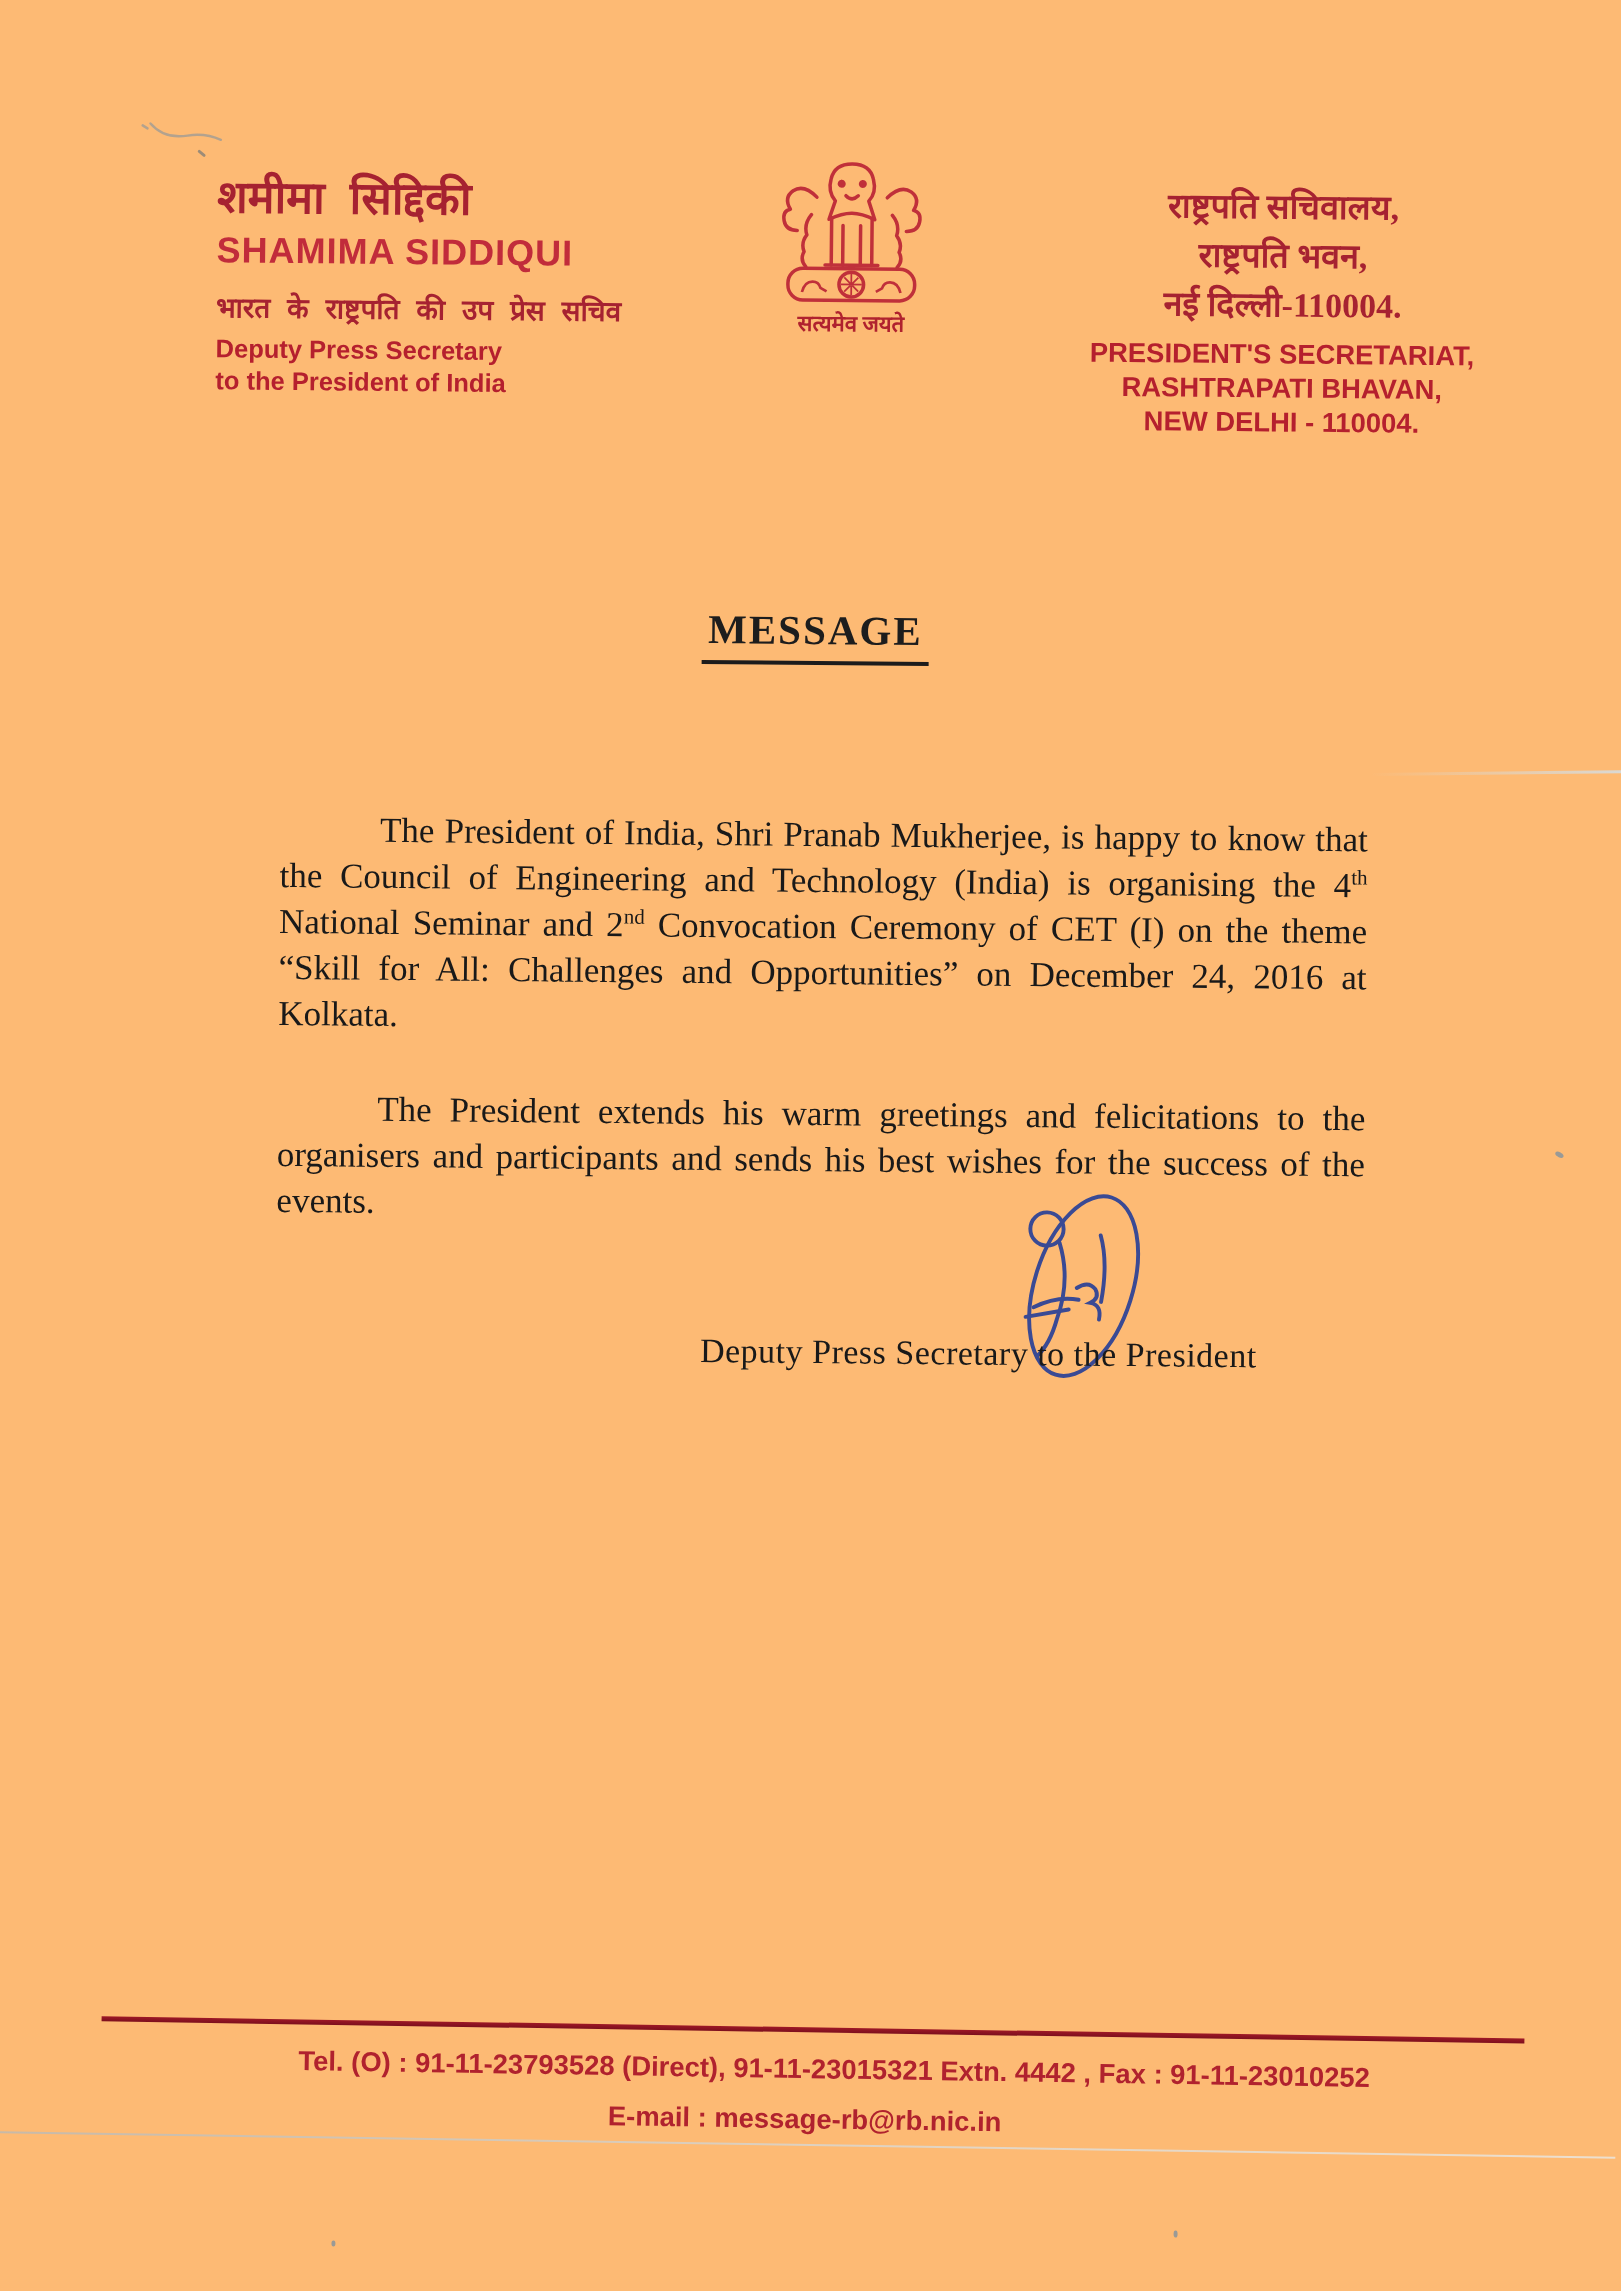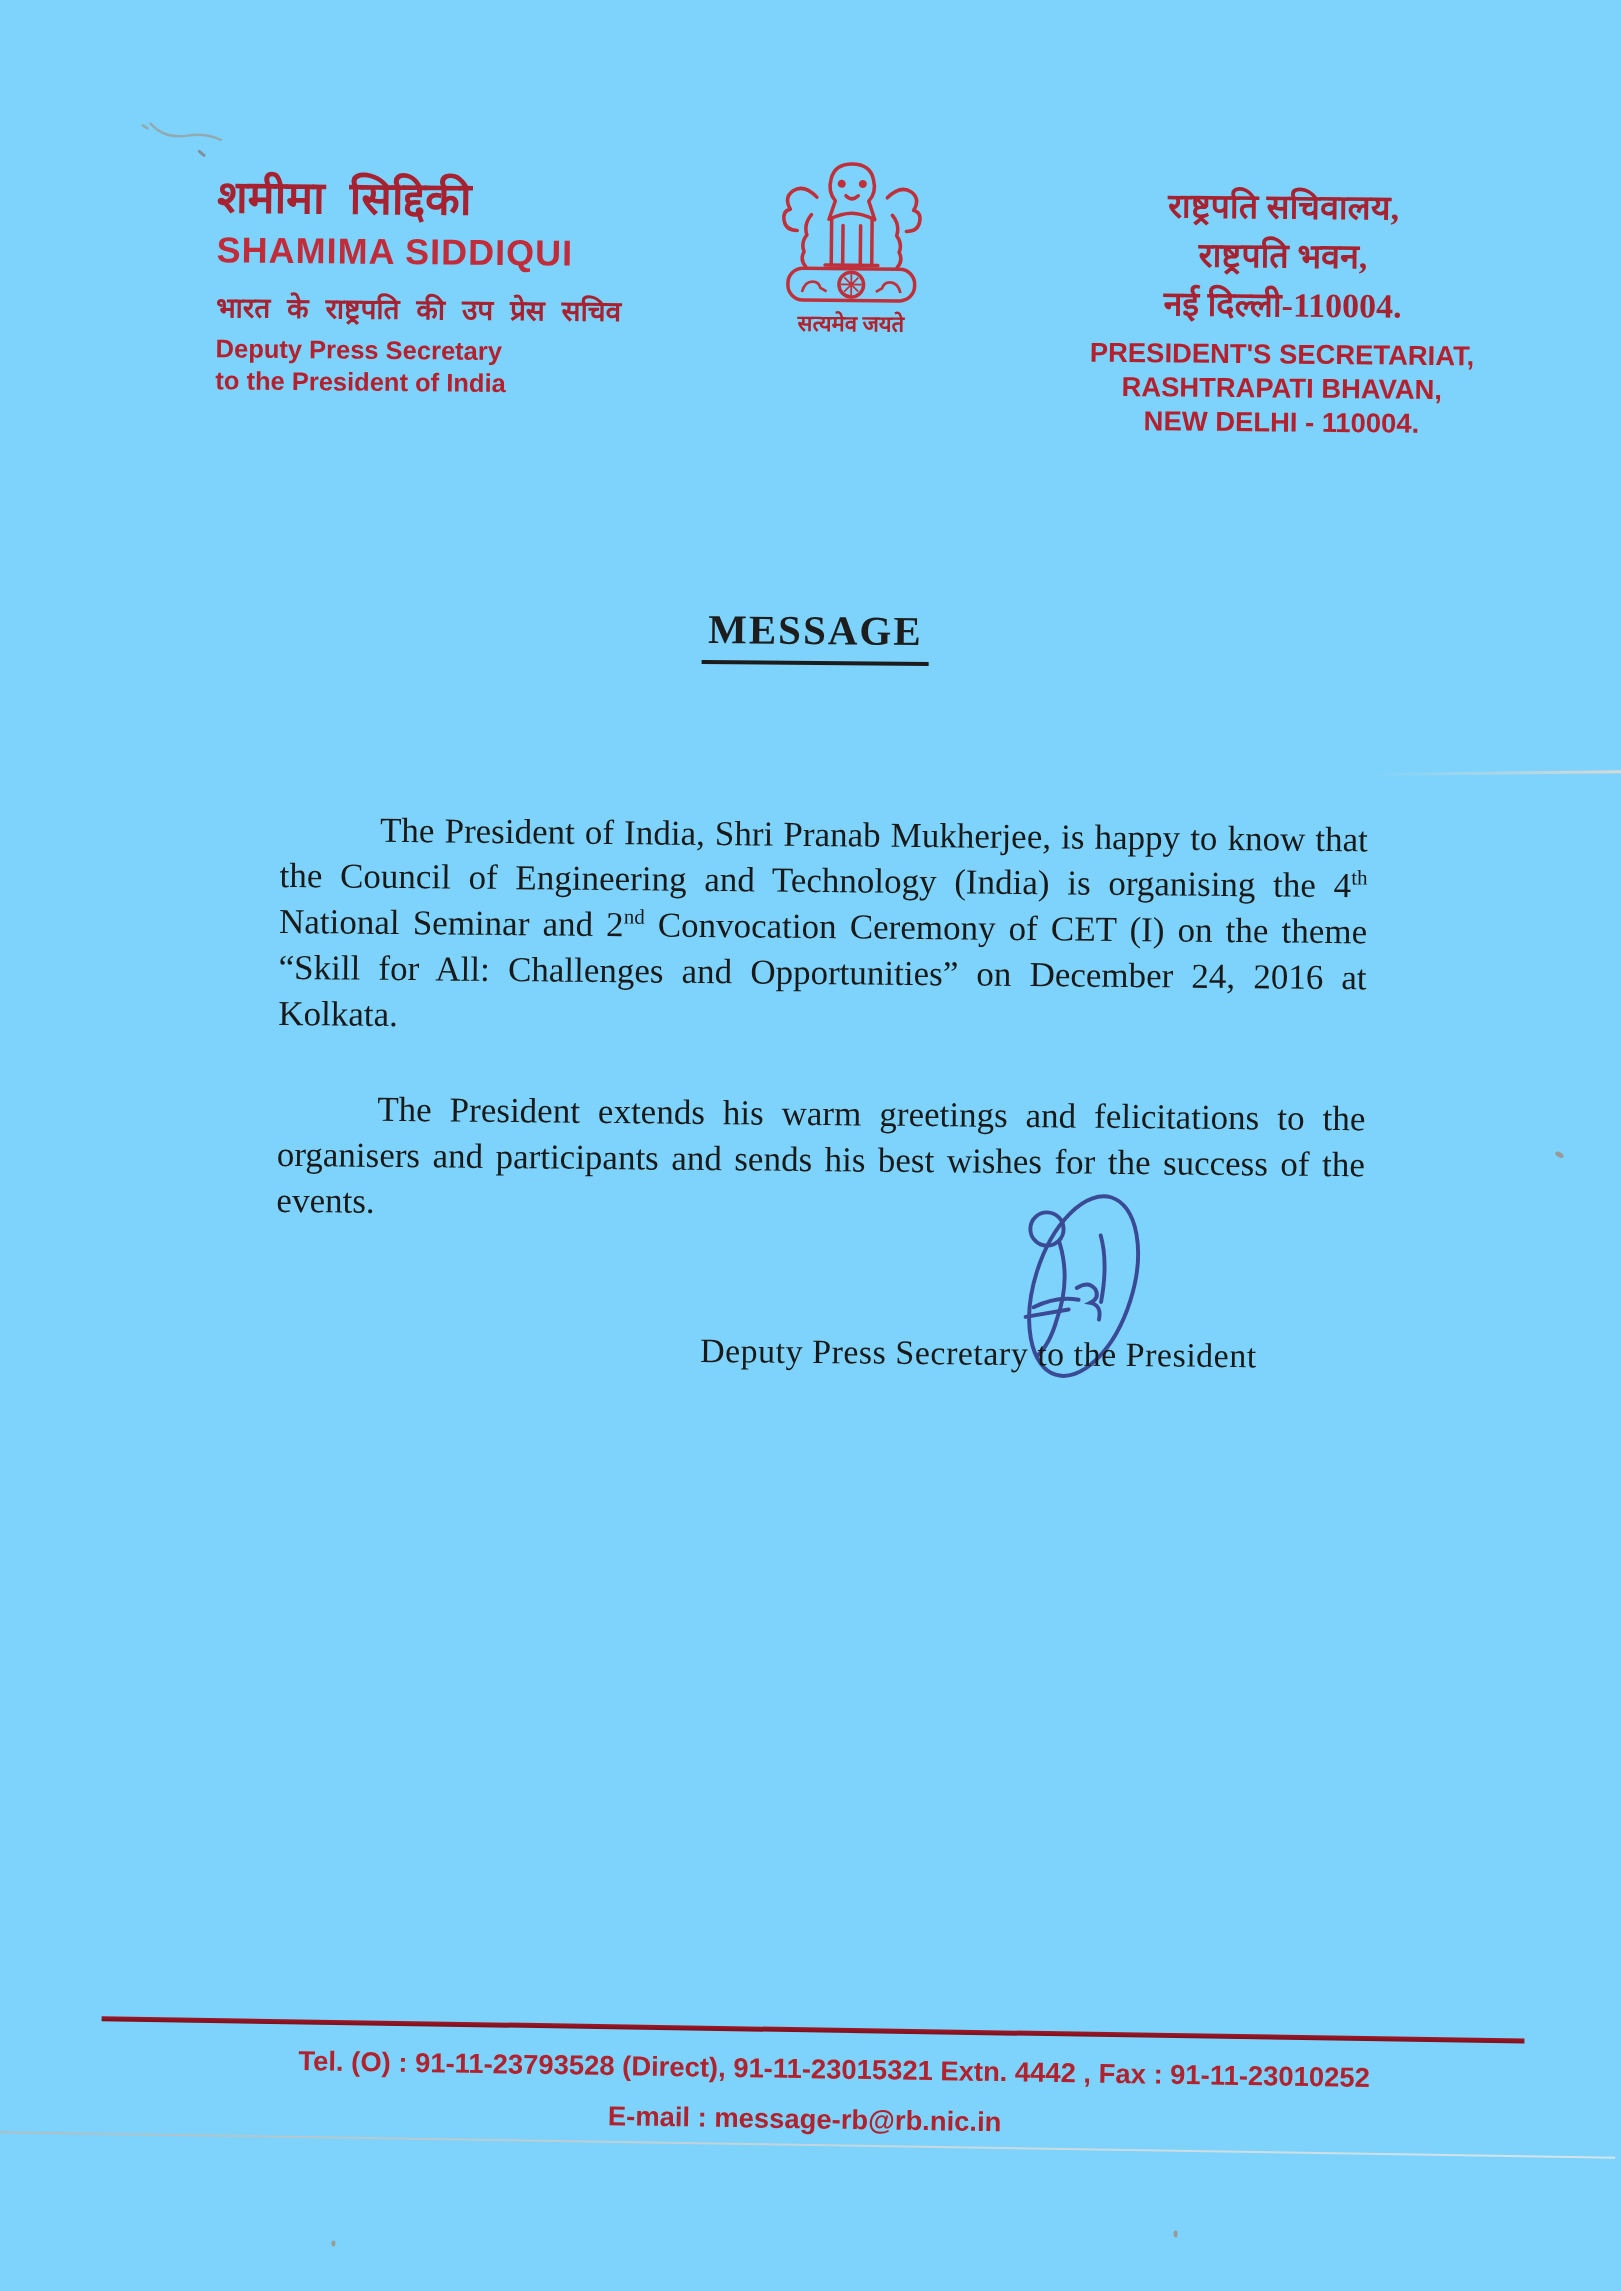--- a/index.html
+++ b/index.html
@@ -3,21 +3,21 @@
 <meta charset="utf-8">
 <style>
   html, body { margin:0; padding:0; }
   body {
     width:1621px; height:2292px;
     background:#f4f4f1;
     font-family:"Liberation Serif", serif;
   }
   .page {
     position:relative; width:1621px; height:2292px;
-    background:#7dd3fc; overflow:hidden;
+    background:#fdba74; overflow:hidden;
   }
   .skew {
     position:absolute; inset:0;
     transform:rotate(0.55deg);
   }
   
   .pencil-mark { position:absolute; left:127px; top:118px; width:147px; height:59px; opacity:.75; }
   .lh-left { position:absolute; left:208px; top:178px; width:549px; }
   .lh-left .hindi-name {
     font-size:45px; font-weight:bold; color:#a62231;

